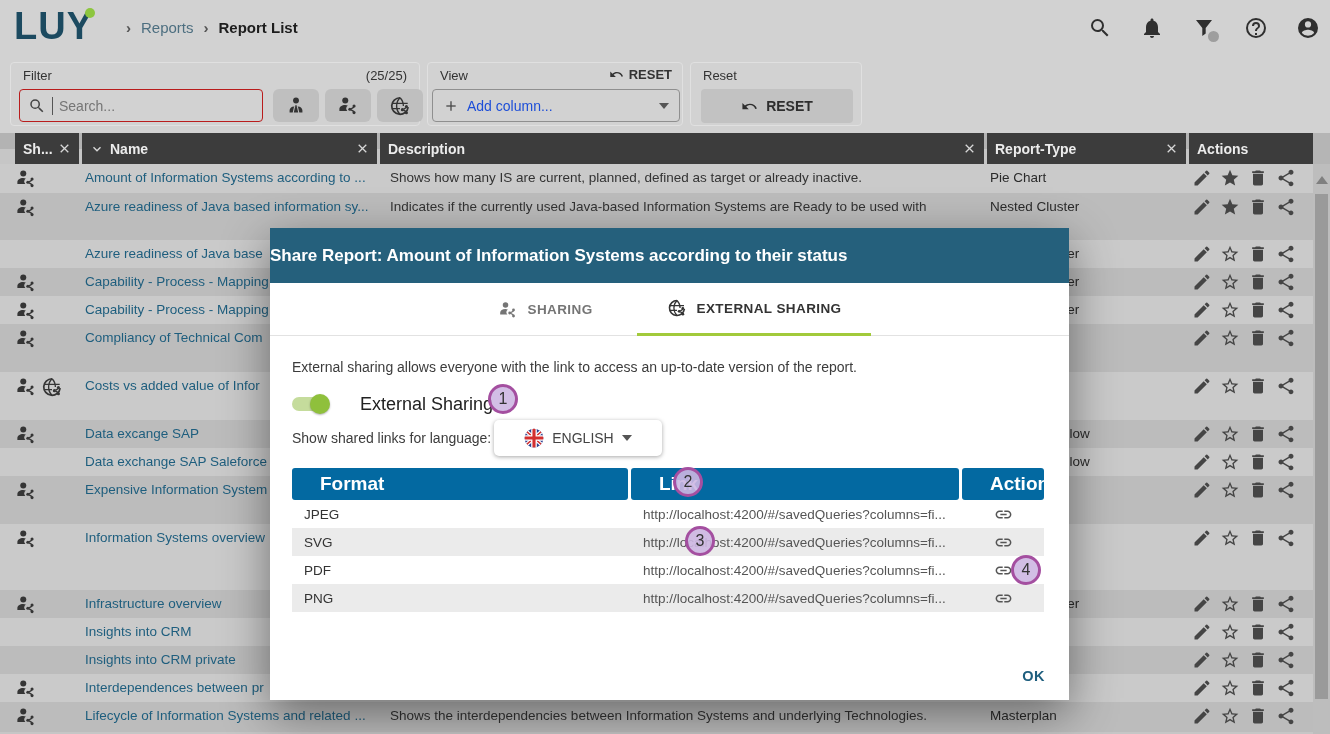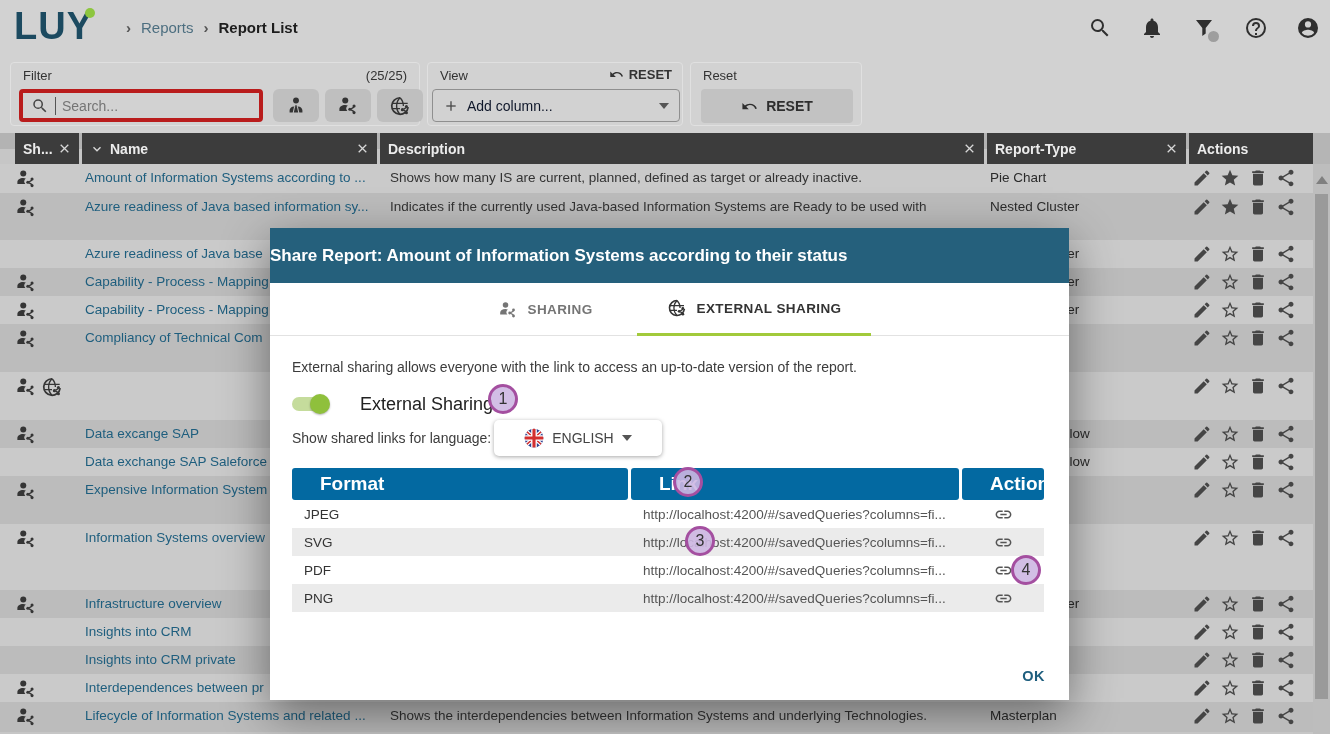--- a/index.html
+++ b/index.html
@@ -21,26 +21,26 @@
 
   
   .toolbar { position:absolute; left:0; top:57px; width:1330px; height:76px; background:#d2d2d2; z-index:4; }
   .panel { position:absolute; top:5px; height:64px; border:1px solid #e0e0e0; border-radius:4px; }
   .panel-filter { left:10px; width:410px; }
   .panel-view   { left:427px; width:256px; }
   .panel-reset  { left:690px; width:172px; }
   .panel-label  { position:absolute; left:12px; top:5px; font-size:13px; color:#333; }
   .panel-count  { position:absolute; right:12px; top:5px; font-size:13px; color:#333; }
   .view-reset-link { position:absolute; right:10px; top:4px; display:flex; gap:5px; align-items:center; font-size:13px; font-weight:bold; color:#333; cursor:pointer; }
-  .search-box { position:absolute; left:8px; top:26px; width:244px; height:33px; border:4px solid #b91c1c; border-radius:4px; display:flex; align-items:center; padding:0 8px; gap:6px; color:#444; }
+  .search-box { position:absolute; left:8px; top:26px; width:244px; height:33px; border:1px solid #b91c1c; border-radius:4px; display:flex; align-items:center; padding:0 8px; gap:6px; color:#444; }
   .search-box input { border:none; outline:none; background:transparent; font-size:14px; color:#333; width:180px; font-family:"Liberation Sans",sans-serif; }
   .caret-bar { width:1px; height:18px; background:#555; }
   .tool-btn { position:absolute; top:26px; width:46px; height:33px; background:#bfbfbf; border-radius:6px; display:flex; align-items:center; justify-content:center; color:#343434; cursor:pointer; }
   .addcol { position:absolute; left:4px; top:26px; width:248px; height:33px; border:1px solid #8f8f8f; border-radius:4px; display:flex; align-items:center; padding:0 10px; gap:8px; color:#4a4a4a; cursor:pointer; }
-  .addcol .txt { font-size:14px; color:#0f172a; flex:1; }
+  .addcol .txt { font-size:14px; color:#1d4ed8; flex:1; }
   .reset-btn { position:absolute; left:10px; top:26px; width:152px; height:34px; background:#c2c2c2; border-radius:4px; display:flex; align-items:center; justify-content:center; gap:8px; font-size:14px; font-weight:bold; color:#2e2e2e; cursor:pointer; }
 
   
   .thead { position:absolute; left:0; top:133px; width:1313px; height:16px; background:#b3b3b3; z-index:3; }
   .hcell { position:absolute; top:0; height:31px; background:#3c3c3c; color:#ececec; font-size:14px; font-weight:bold; display:flex; align-items:center; padding:0 8px; gap:6px; cursor:pointer; }
   .hcell .lbl { flex:1; white-space:nowrap; overflow:hidden; }
   .hx { width:13px; height:13px; color:#d8d8d8; cursor:pointer; flex:none; }
   .sortchev { width:14px; height:14px; color:#d8d8d8; flex:none; }
 
   
@@ -485,20 +485,21 @@
             <path fill="none" stroke="currentColor" stroke-width="1.5" d="M3.6 9.2h16.8M3.6 14.8h8.4M12 3c-2.5 2.4-3.7 5.4-3.7 9s1.2 6.6 3.7 9M12 3c2.5 2.4 3.7 5.4 3.7 9"></path>
             <g fill="currentColor">
               <circle cx="19" cy="12.6" r="1.7"></circle>
               <circle cx="19" cy="19.4" r="1.7"></circle>
               <circle cx="14.6" cy="16" r="1.7"></circle>
               <path d="M14.8 15.3l3.8-2.3.8 1.3-3.8 2.3zM14.8 16.7l3.8 2.3.8-1.3-3.8-2.3z"></path>
             </g>
           </svg>
         </span>
       </div>
+      <div class="cell c-name">Costs vs added value of Infor</div>
       <div class="cell c-desc"></div>
       <div class="cell c-type"></div>
       <div class="cell c-actions">
         <span class="act">
           <svg viewBox="0 0 24 24" fill="currentColor">
             <path d="M3 17.25V21h3.75L17.81 9.94l-3.75-3.75L3 17.25zM20.71 7.04c.39-.39.39-1.02 0-1.41l-2.34-2.34a1 1 0 0 0-1.41 0l-1.83 1.83 3.75 3.75 1.83-1.83z"></path>
           </svg>
         </span>
         <span class="act">
           <svg viewBox="0 0 24 24" fill="currentColor">

